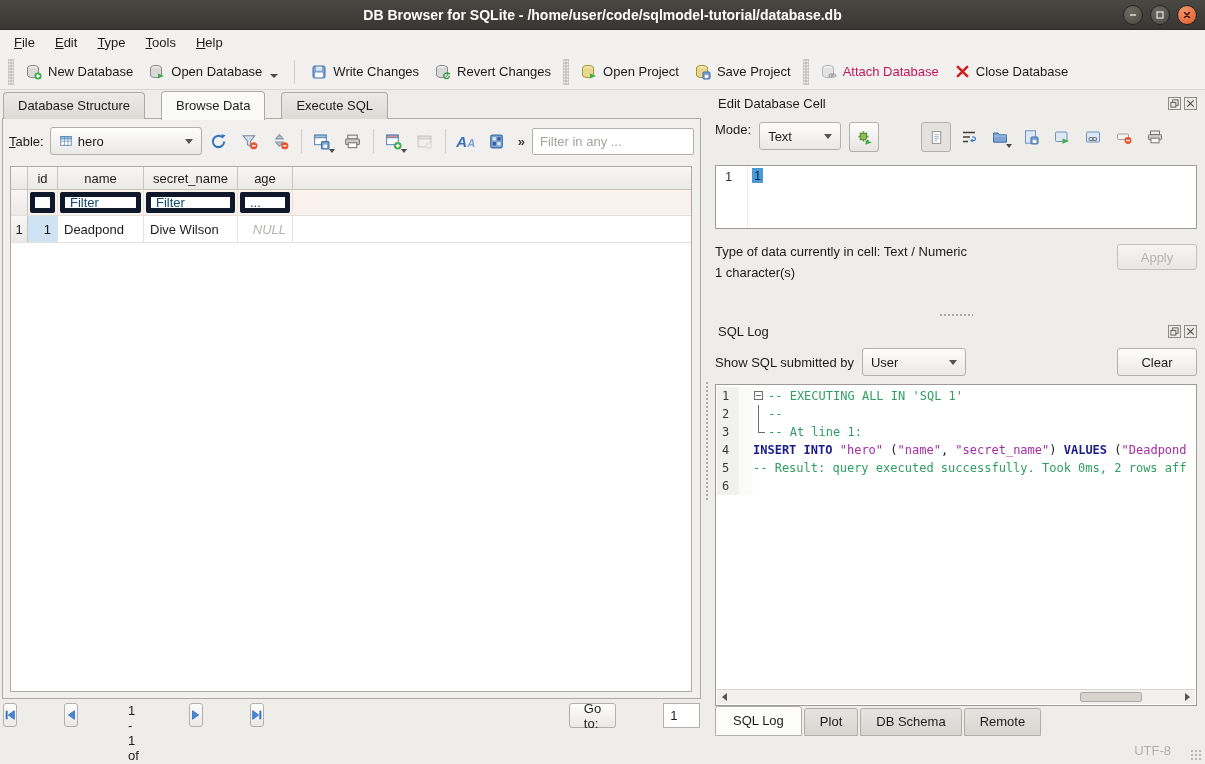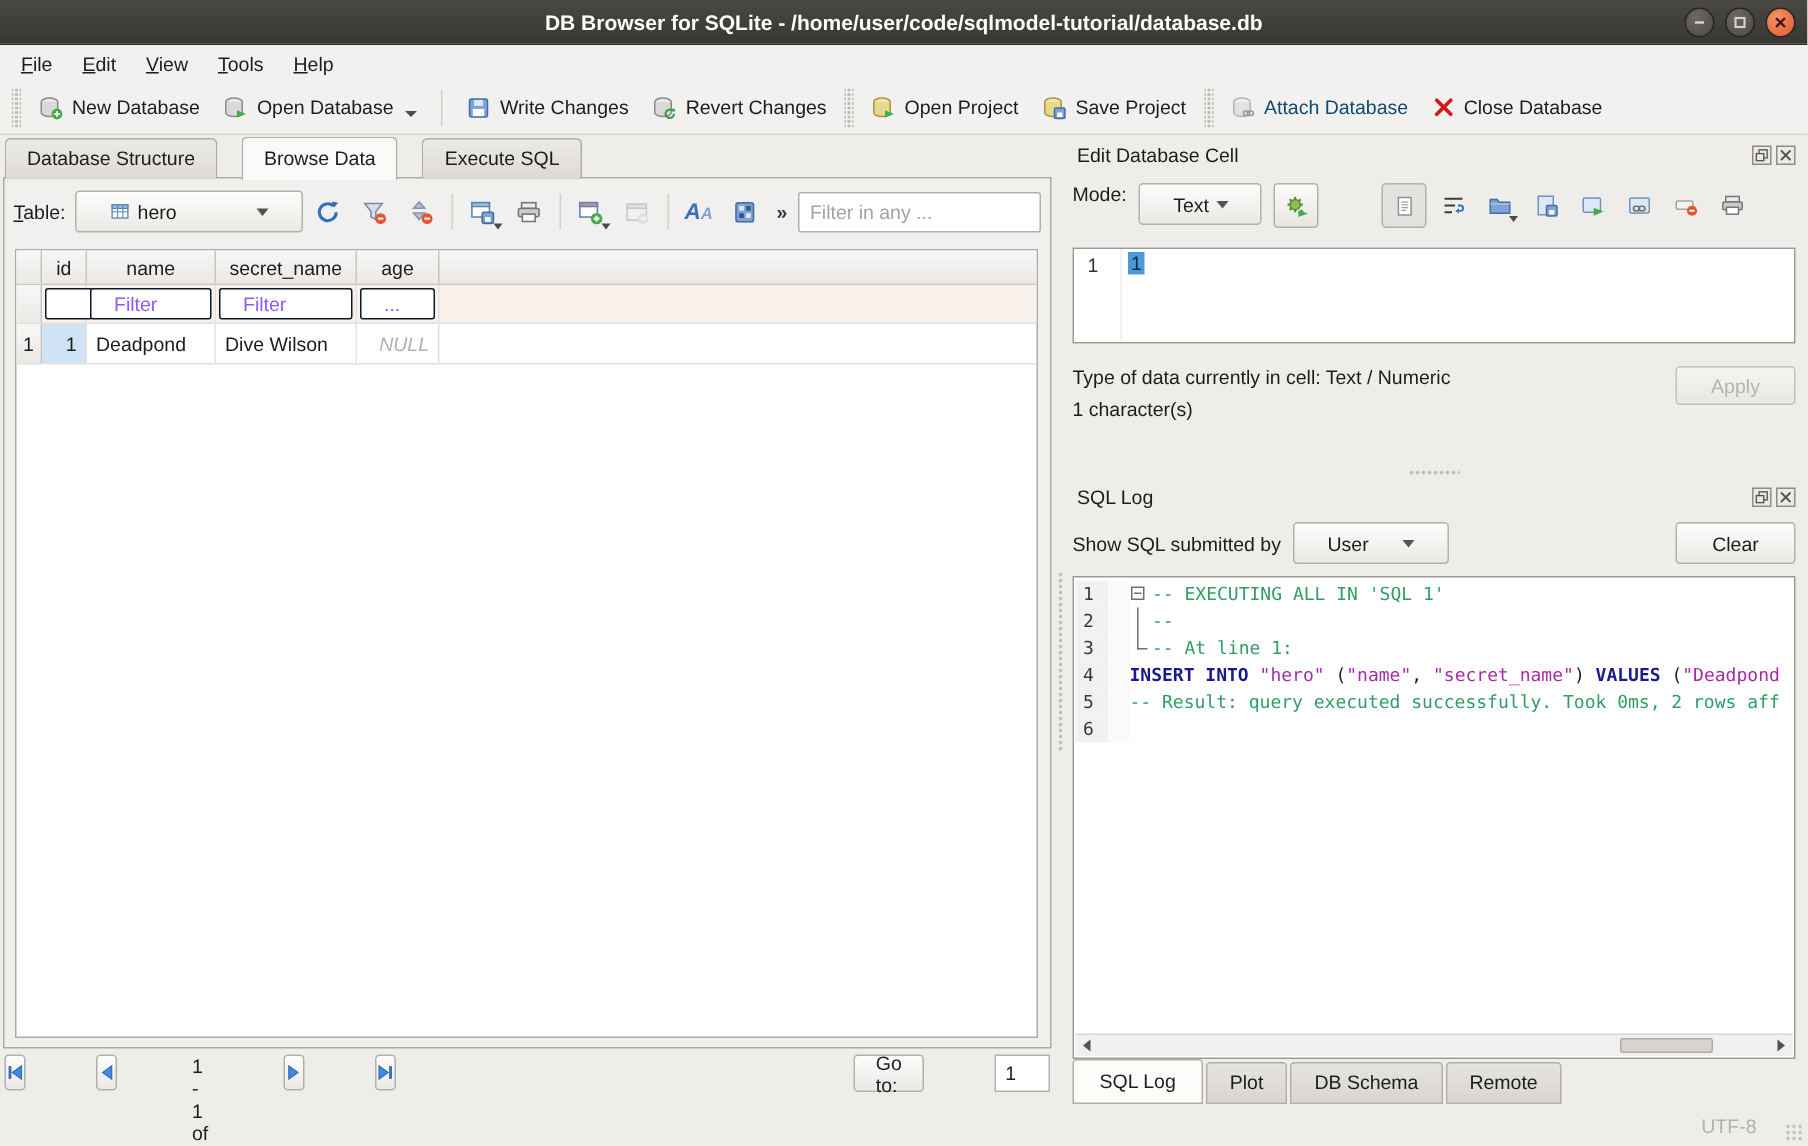--- a/index.html
+++ b/index.html
@@ -26,21 +26,21 @@
   .mn::first-letter { text-decoration:underline; }
 
   
   .toolbar { height:36px; background:#f2f1ef; border-bottom:1px solid #d9d6d2;
              display:flex; align-items:center; padding:0 4px; }
   .thandle { width:6px; height:26px; margin:0 4px;
              background-image:radial-gradient(#b9b6b1 1px, transparent 1.1px);
              background-size:3px 3px; background-position:center; }
   .tsep { width:1px; height:24px; background:#d2cfca; margin:0 8px; }
   .tbtn { display:flex; align-items:center; gap:6px; padding:4px 8px; white-space:nowrap; }
-  .tbtn.disabled { color:#0c4a6e; }
+  .tbtn.disabled { color:#be185d; }
   .drop-arrow { width:0; height:0; border-left:4px solid transparent; border-right:4px solid transparent;
                 border-top:4px solid #4a4a4a; margin-left:2px; align-self:flex-end; margin-bottom:2px; }
 
   
   .content { position:absolute; top:91px; left:0; right:0; bottom:28px; display:flex; }
   .left-pane { width:703px; position:relative; }
   .vsplit { width:8px; position:relative; }
   .vsplit .dots { position:absolute; left:2px; top:290px; width:4px; height:120px;
                   background-image:radial-gradient(#aeaba6 1px, transparent 1.1px); background-size:4px 4px; }
   .right-pane { flex:1; position:relative; display:flex; flex-direction:column; padding:2px 8px 0 4px; }
@@ -48,42 +48,42 @@
   
   .tabs-row { height:28px; display:flex; align-items:flex-end; padding-left:3px; position:relative; z-index:2; }
   .tab { padding:5px 14px 6px; background:linear-gradient(#eceae7,#dddad6); border:1px solid #aeaba6;
          border-bottom:none; border-radius:4px 4px 0 0; margin-right:16px; }
   .tab.active { background:#fafa f9; background:#fafaf9; padding:6px 14px 7px; font-size:13px; position:relative; top:1px; }
   .tab-frame { position:absolute; top:27px; left:2px; right:2px; bottom:37px;
                border:1px solid #aeaba6; background:#f1f0ee; z-index:1; }
 
   
   .browse-controls { height:44px; display:flex; align-items:center; padding:0 6px; gap:3px; }
-  .combo { display:flex; align-items:center; gap:5px; height:28px; padding:0 22px;
+  .combo { display:flex; align-items:center; gap:5px; height:28px; padding:0 8px;
            background:linear-gradient(#fdfdfc,#ebe9e6); border:1px solid #b3b0ab; border-radius:3px; }
   .combo .caret { width:0; height:0; border-left:4px solid transparent; border-right:4px solid transparent;
                   border-top:5px solid #55534f; margin-left:10px; }
   .table-combo { width:152px; justify-content:flex-start; }
   .table-combo .caret { margin-left:auto; }
   .ibtn { width:28px; height:28px; display:flex; align-items:center; justify-content:center; position:relative; }
   .ibtn .mini-caret { position:absolute; right:1px; bottom:2px; width:0; height:0;
                       border-left:3px solid transparent; border-right:3px solid transparent; border-top:4px solid #4a4a4a; }
   .chevron { font-weight:bold; color:#3a3a3a; padding:0 4px; }
   .filter-any { flex:1; height:27px; border:1px solid #b3b0ab; border-radius:2px; background:#fff;
                 color:#a5a3a0; padding:0 7px; display:flex; align-items:center; }
 
   
   .grid { position:absolute; top:47px; left:7px; right:8px; bottom:6px; border:1px solid #aeaba6; background:#fff; }
   .g-row { display:flex; }
   .g-hdr { background:linear-gradient(#f8f7f6,#ebe9e6); border-bottom:1px solid #c8c5c1; height:23px; }
   .g-hdr .cell { display:flex; align-items:center; justify-content:center; border-right:1px solid #c8c5c1; }
   .g-filter { height:26px; background:#f8f1ec; border-bottom:1px solid #e3e0dc; }
   .g-filter .cell { display:flex; align-items:center; padding:2px; border-right:1px solid #e6e3df; }
-  .f-input { width:100%; height:21px; border:1px solid #0f172a; background:#fff; border-radius:2px;
-             color:#8b5cf6; display:flex; align-items:center; padding:0 15px; overflow:hidden; }
+  .f-input { width:100%; height:21px; border:5px solid #0f172a; background:#fff; border-radius:2px;
+             color:#0c4a6e; display:flex; align-items:center; padding:0 5px; overflow:hidden; }
   .g-data { height:27px; border-bottom:1px solid #e4e2de; }
   .g-data .cell { display:flex; align-items:center; padding:0 6px; border-right:1px solid #e4e2de; }
   .c-rowhdr { width:17px; background:linear-gradient(#f8f7f6,#ebe9e6); border-right:1px solid #c8c5c1 !important;
               justify-content:center !important; padding:0 !important; }
   .c-id { width:30px; } .c-name { width:86px; } .c-secret { width:94px; } .c-age { width:55px; }
   .cell.num { justify-content:flex-end; }
   .sel-cell { background:#cfe3f5; }
   .null-val { color:#b4b2af; font-style:italic; justify-content:flex-end; }
 
   
@@ -187,21 +187,21 @@
       <svg width="10" height="10" viewBox="0 0 10 10">
           <path d="M2.5 2.5l5 5M7.5 2.5l-5 5" stroke="#49160a" stroke-width="1.6" stroke-linecap="round"></path>
         </svg>
     </div>
   </div>
 </div>
 
 <div class="menubar">
   <span class="menu-item mn">File</span>
   <span class="menu-item mn">Edit</span>
-  <span class="menu-item mn">View</span>
+  <span class="menu-item mn">Type</span>
   <span class="menu-item mn">Tools</span>
   <span class="menu-item mn">Help</span>
 </div>
 
 <div class="toolbar">
   <div class="thandle"></div>
   <div class="tbtn">
     <svg width="16" height="16" viewBox="0 0 16 16">
       <ellipse cx="7" cy="4" rx="5.5" ry="2.6" fill="#e9e9e9" stroke="#8a8a8a"></ellipse>
       <path d="M1.5 4v7c0 1.5 2.5 2.7 5.5 2.7s5.5-1.2 5.5-2.7V4" fill="#d9d9d9" stroke="#8a8a8a"></path>

